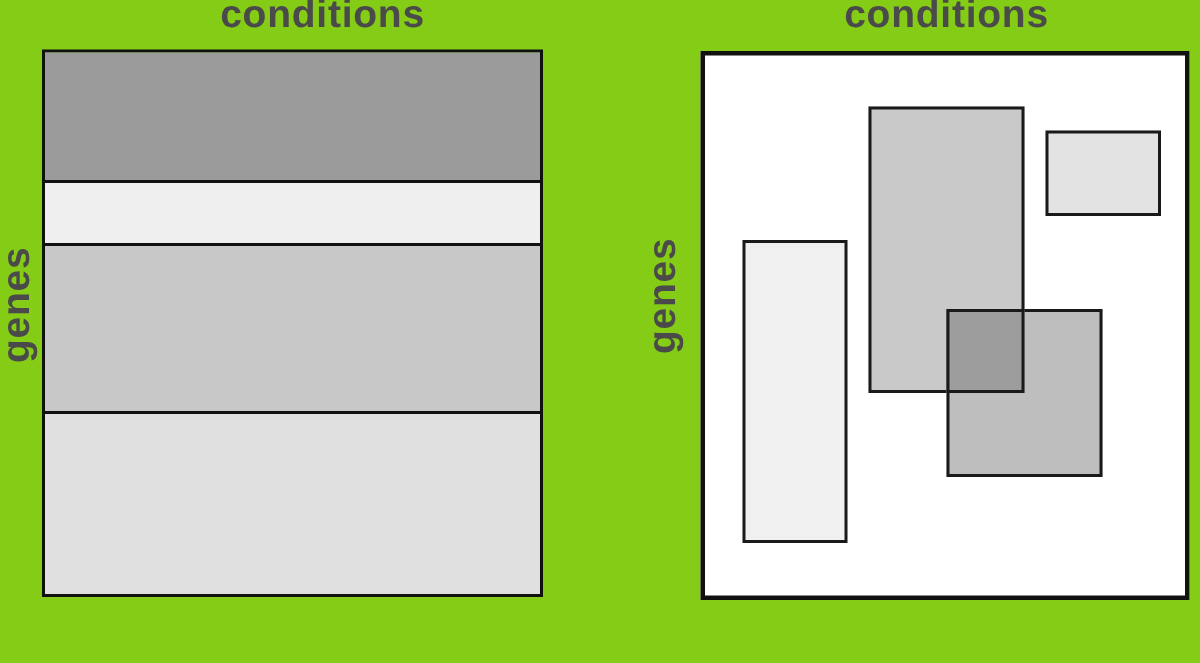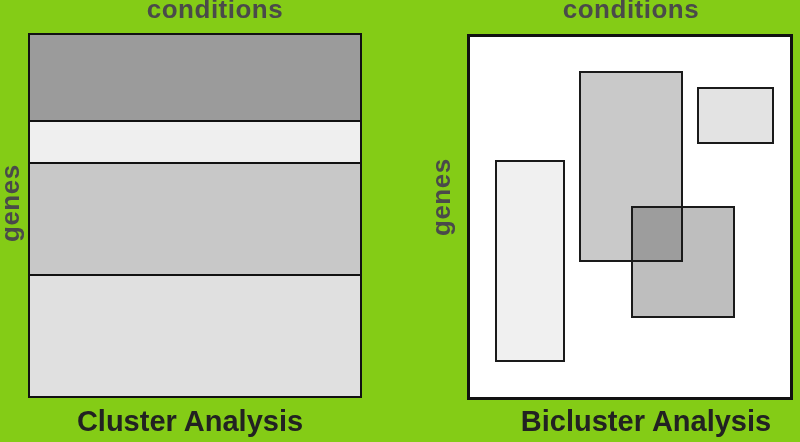--- a/index.html
+++ b/index.html
@@ -81,29 +81,27 @@
 
   <div class="axis-label vertical" style="left:-25px; top:194px; width:70px; height:26px;">genes</div>
 
   <div class="cluster-matrix">
     <div class="cluster-band b1" style="background: rgb(155, 155, 155);"></div>
     <div class="cluster-band b2" style="background: rgb(239, 239, 239);"></div>
     <div class="cluster-band b3" style="background: rgb(200, 200, 200);"></div>
     <div class="cluster-band b4" style="background: rgb(224, 224, 224);"></div>
   </div>
 
-  <div class="caption" style="left:40px; top:407px; width:300px;">Cluster Analysis</div>
 
   <div class="axis-label" style="left:516px; top:-4px; width:230px;">conditions</div>
 
   <div class="axis-label vertical" style="left:406px; top:188px; width:70px; height:26px;">genes</div>
 
   <div class="bicluster-box">
     <div class="bicluster-rect bc-a" style="background: rgb(201, 201, 201);"></div>
     <div class="bicluster-rect bc-b" style="background: rgb(227, 227, 227);"></div>
     <div class="bicluster-rect bc-c" style="background: rgb(240, 240, 240);"></div>
     <div class="bicluster-rect bc-d" style="background: rgb(190, 190, 190);"></div>
     <div class="bicluster-rect bc-overlap" style="background: rgb(157, 157, 157);"></div>
   </div>
 
-  <div class="caption" style="left:496px; top:407px; width:300px;">Bicluster Analysis</div>
 
 </div>
 
 </body></html>

